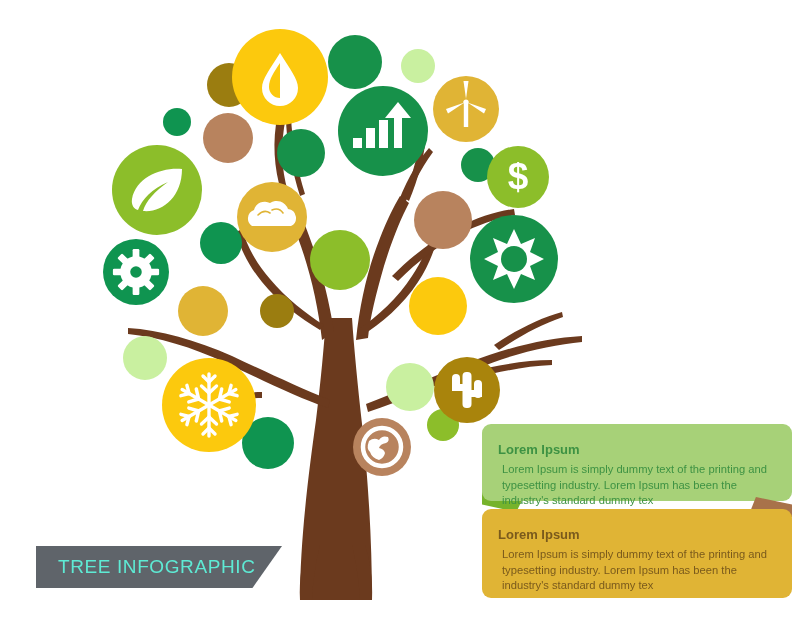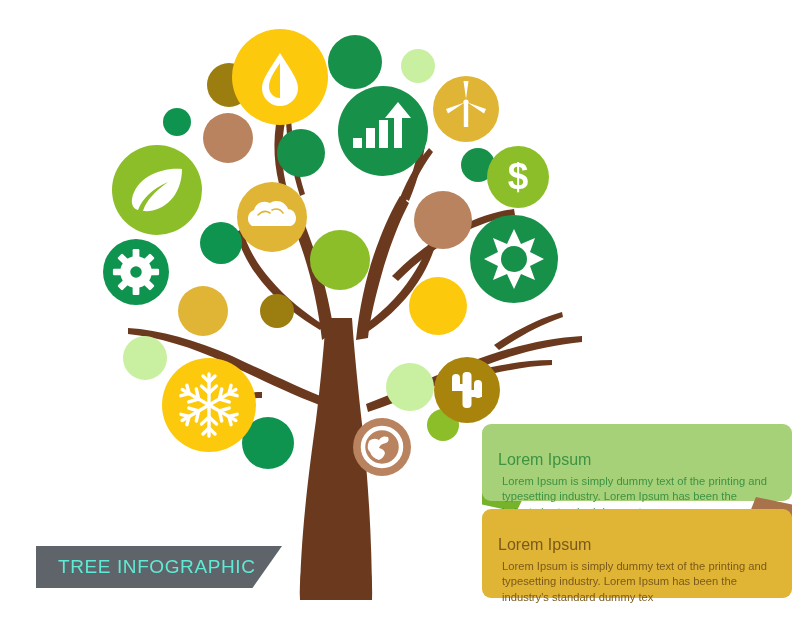--- a/index.html
+++ b/index.html
@@ -11,21 +11,21 @@
   
   .banner{position:absolute;left:36px;top:546px;width:246px;height:42px;
           background:#5f646a;display:flex;align-items:center;
           clip-path:polygon(0 0,100% 0,88% 100%,0 100%);}
   .banner span{color:#5eead4;font-size:19px;letter-spacing:.6px;
                padding-left:22px;white-space:nowrap;}
 
   
   .callout{position:absolute;border-radius:9px;padding:14px 16px 12px 16px;
            box-sizing:border-box;}
-  .callout h4{margin:12px 0 3px 0;font-size:16px;font-weight:400;line-height:1.25;}
+  .callout h4{margin:4px 0 3px 0;font-size:13px;font-weight:700;line-height:1.25;}
   .callout p{margin:4px;font-size:11.2px;line-height:1.38;}
   .c-green{left:482px;top:424px;width:310px;height:77px;background:#a7d178;}
   .c-green h4,.c-green p{color:#3d9243;}
   .c-gold{left:482px;top:509px;width:310px;height:89px;background:#e0b435;}
   .c-gold h4,.c-gold p{color:#7a5a1c;}
   .tail{position:absolute;}
   .tail-green{left:482px;top:492px;width:44px;height:20px;background:#76b32b;
               clip-path:polygon(0 0,100% 0,78% 100%,0 62%);border-bottom-left-radius:6px;}
   .tail-gold{left:748px;top:497px;width:44px;height:20px;background:#a8724a;
              clip-path:polygon(18% 0,100% 38%,100% 100%,0 100%);border-top-right-radius:6px;}

